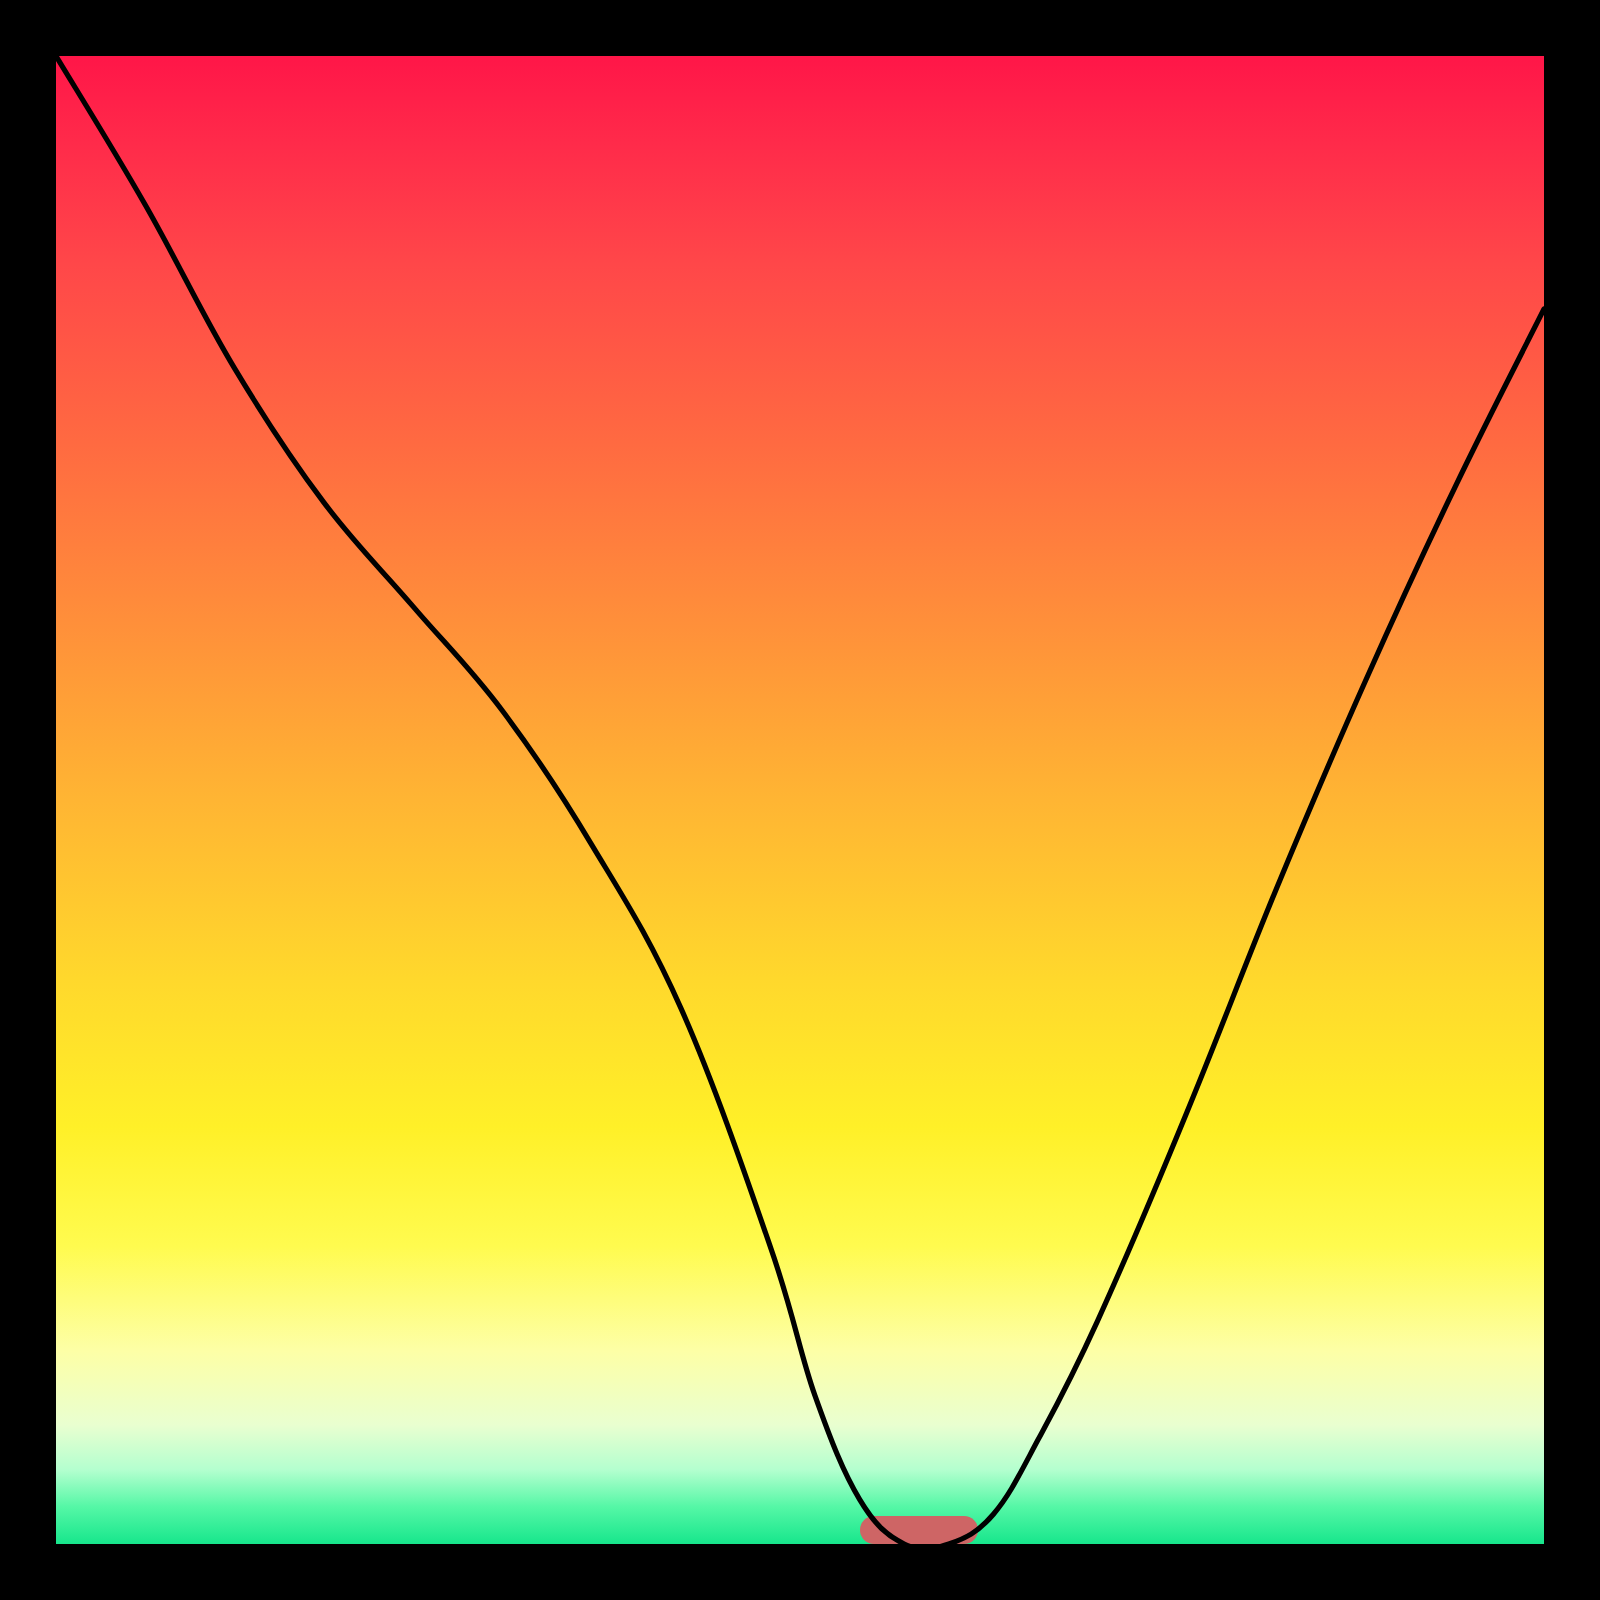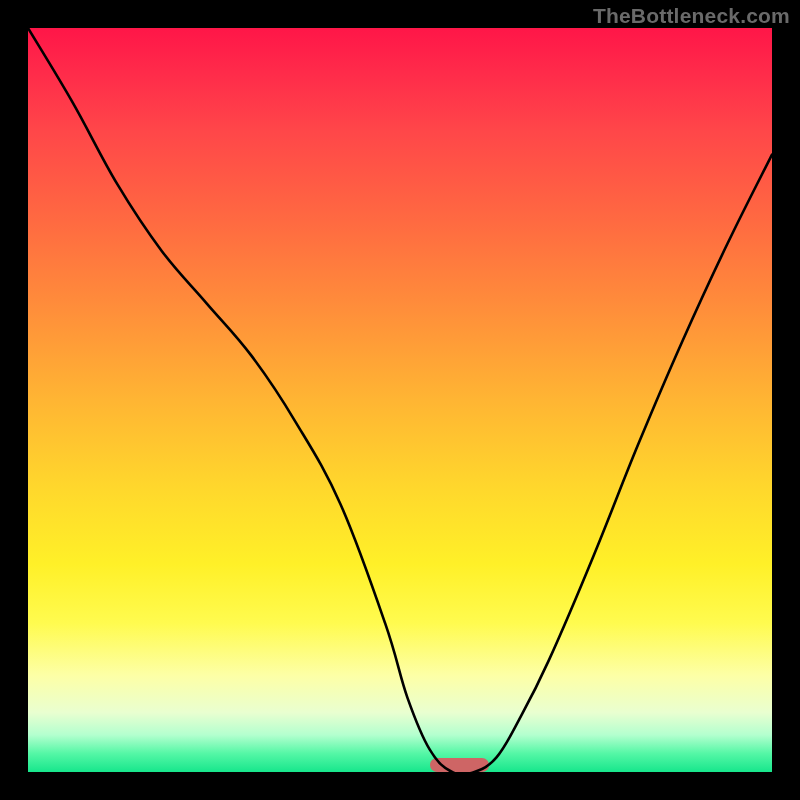--- a/index.html
+++ b/index.html
@@ -65,21 +65,20 @@
   svg.curve {
     position: absolute;
     inset: 0;
     z-index: 3;
   }
 </style>
 </head>
 <body>
 
 <div class="frame">
-  <div class="watermark">TheBottleneck.com</div>
 
   <div class="plot-area">
     <div class="gradient-bg"></div>
 
     <svg class="curve" viewBox="0 0 744 744" preserveAspectRatio="none">
       <path id="curve-path" fill="none" stroke="#000" stroke-width="2.6" stroke-linecap="round" stroke-linejoin="round" d="M 0 0 C 8.0 13.4, 28.6 46.3, 44.6 74.4 C 60.7 102.5, 73.2 129.5, 89.3 156.2 C 105.4 183.0, 117.8 201.8, 133.9 223.2 C 150.0 244.6, 162.5 256.5, 178.6 275.3 C 194.6 294.0, 207.1 305.9, 223.2 327.4 C 239.3 348.8, 251.8 367.5, 267.8 394.3 C 283.9 421.1, 296.4 440.0, 312.5 476.2 C 328.6 512.3, 345.1 560.4, 357.1 595.2 C 369.2 630.0, 371.4 646.8, 379.4 669.6 C 387.5 692.4, 393.7 708.3, 401.8 721.7 C 409.8 735.1, 416.0 740.0, 424.1 744.0 C 432.1 748.0, 438.4 746.7, 446.4 744.0 C 454.4 741.3, 460.7 738.5, 468.7 729.1 C 476.8 719.7, 481.7 709.3, 491.0 691.9 C 500.4 674.5, 507.4 661.9, 520.8 632.4 C 534.2 602.9, 549.4 567.1, 565.4 528.2 C 581.5 489.4, 594.0 455.5, 610.1 416.6 C 626.2 377.8, 638.6 348.6, 654.7 312.5 C 670.8 276.3, 683.3 249.2, 699.4 215.8 C 715.4 182.3, 736.0 142.6, 744.0 126.5"></path>
     </svg>
 
     <div id="marker" class="marker" style="left: 401.76px; width: 59.52px; height: 14px; bottom: 0px;"></div>
   </div>

